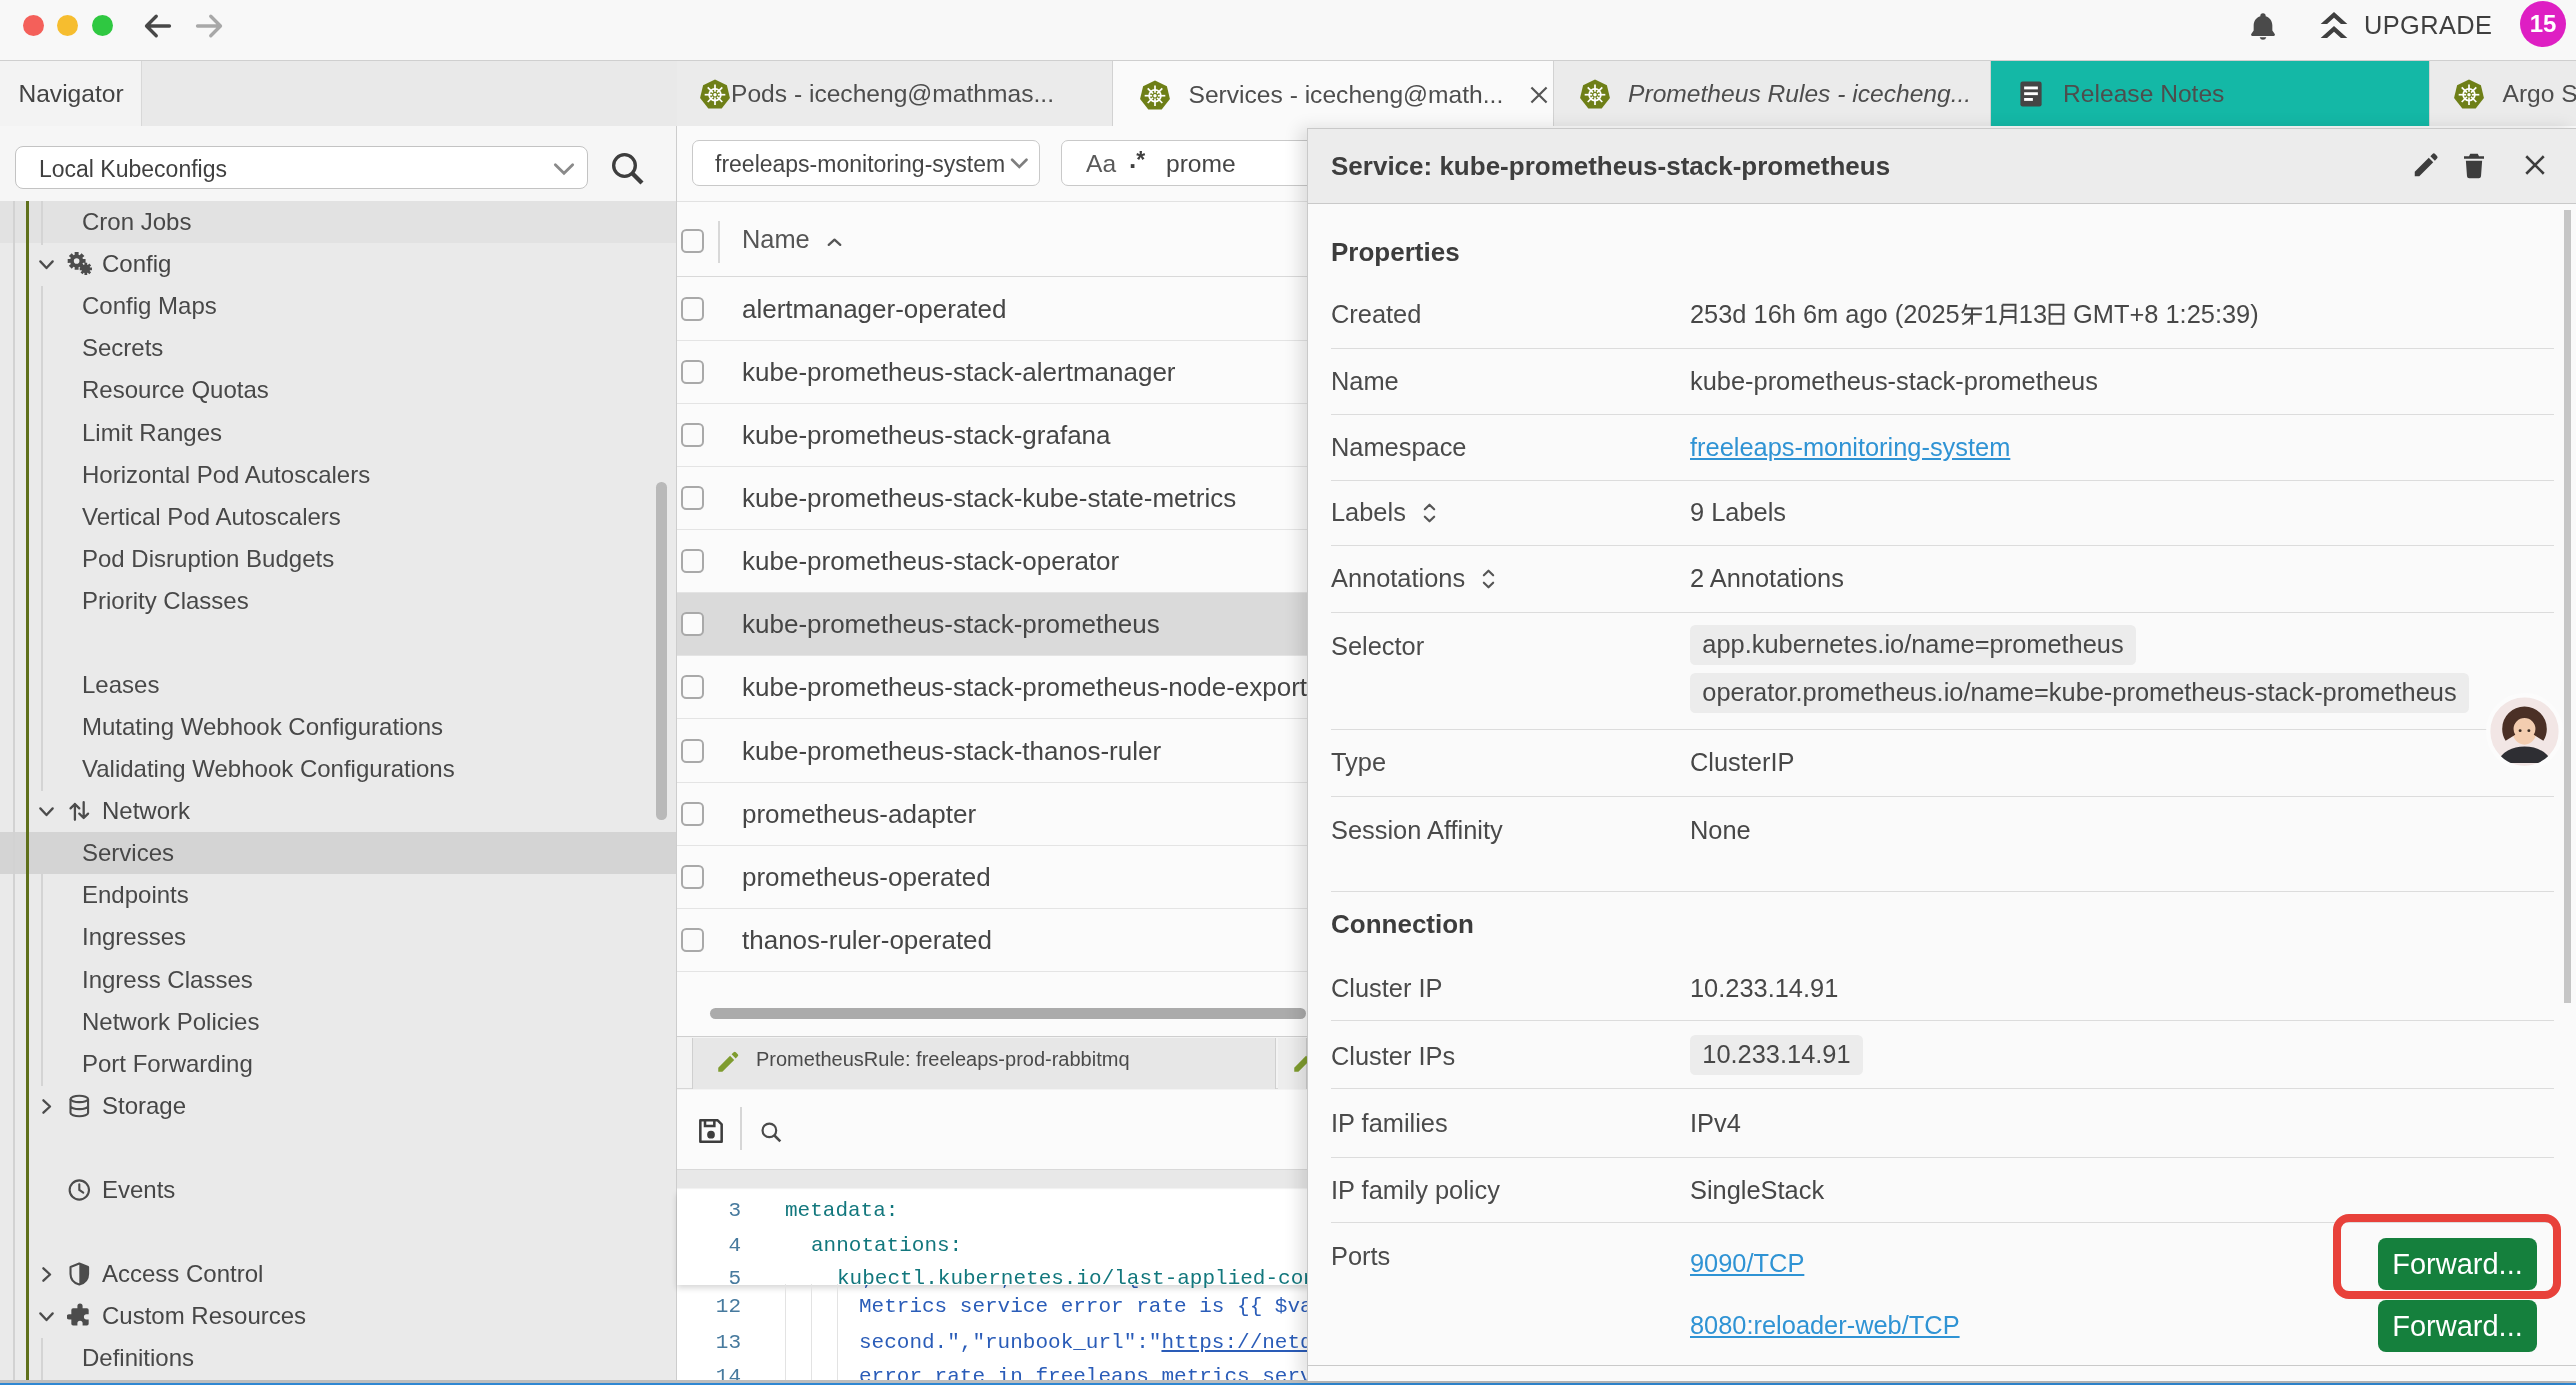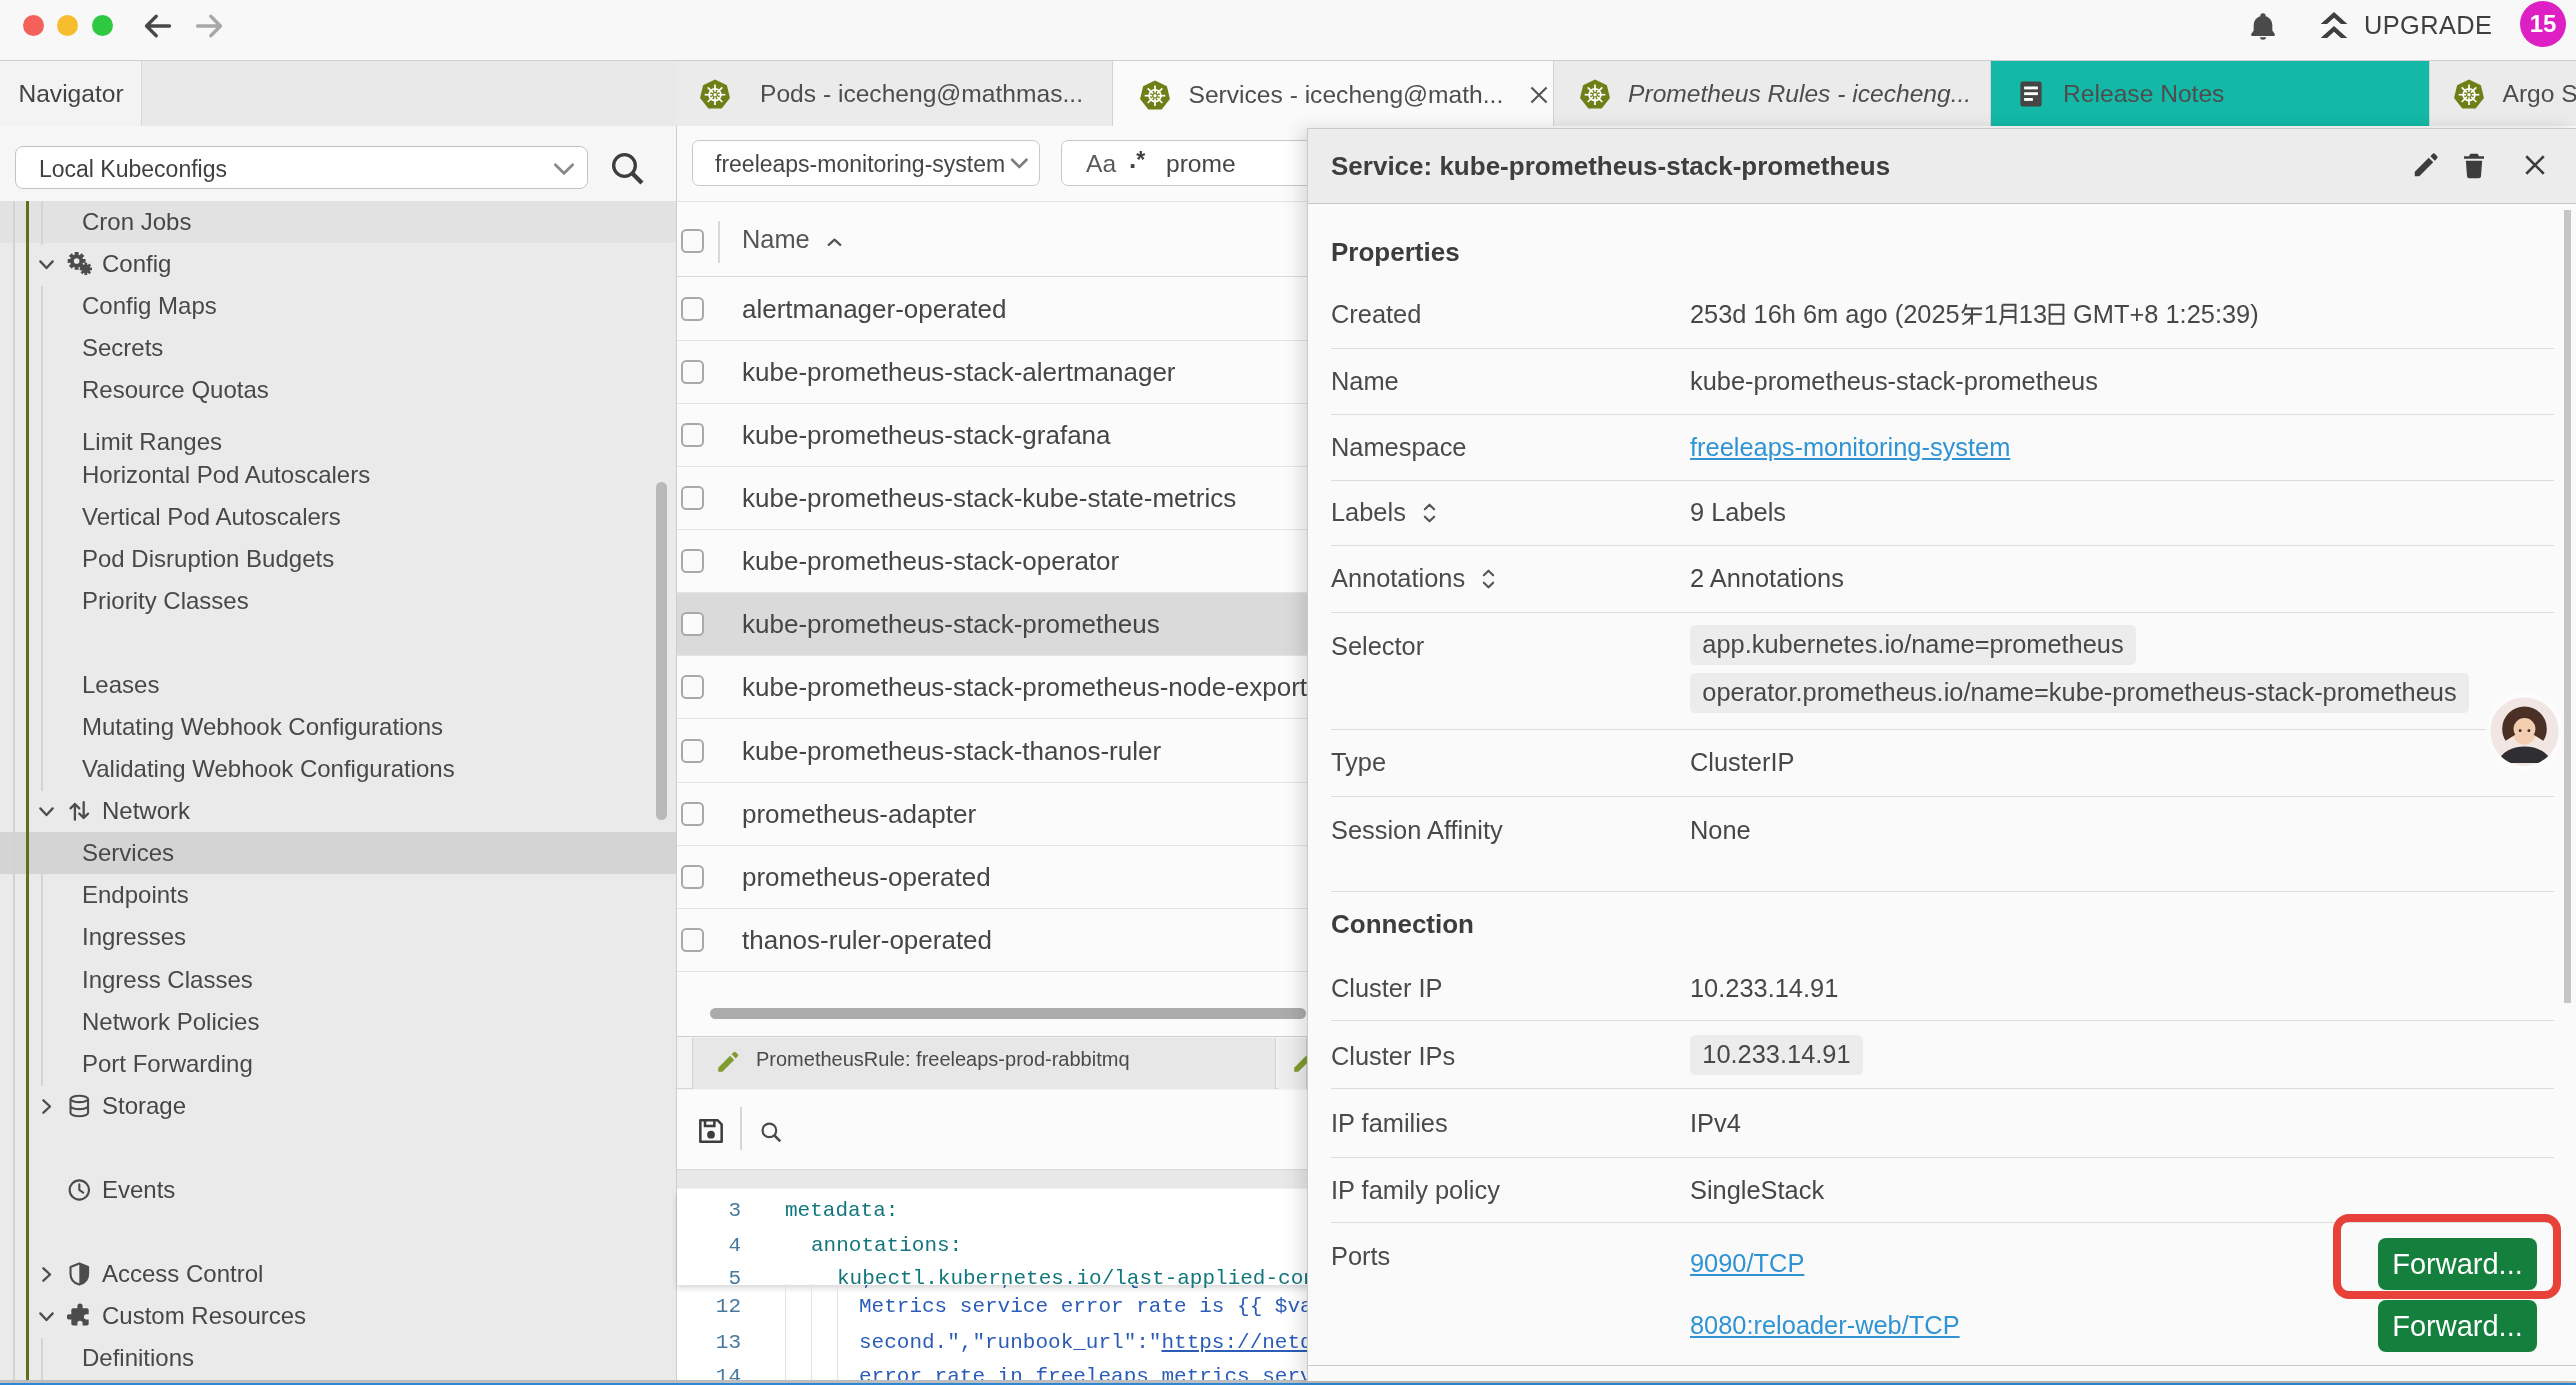--- a/index.html
+++ b/index.html
@@ -84,21 +84,21 @@
 </div>
 
 <div class="abs" id="strip">
   <div class="tab" style="left:0;width:142px;background:#f3f3f3;border-right:0.9px solid #d8d8d8">
       <span style="margin-left:18.4px;color:#434343">Navigator</span>
     </div>
   <div class="tab" style="left:677px;width:435px;background:#ebebeb">
     <svg style="margin-left:22px;flex:none" width="32" height="32" viewBox="0 0 36 36">
         <use href="#k8s"></use>
       </svg>
-      <span style="margin-left:29px">Pods - icecheng@mathmas...</span>
+      <span style="margin-left:0">Pods - icecheng@mathmas...</span>
   </div>
   <div class="tabsep" style="left:1112px"></div>
   <div class="tab" style="left:1113px;width:440px;background:#fafafa;height:67px">
     <svg style="margin-left:26px;flex:none" width="32" height="32" viewBox="0 0 36 36">
         <use href="#k8s"></use>
       </svg>
       <span style="margin-left:17.5px">Services - icecheng@math...</span>
     <svg style="margin-left:23px" width="26" height="26" viewBox="0 0 24 24" fill="none" stroke="#555" stroke-width="2">
         <path d="M5 5l14 14M19 5 5 19"></path>
       </svg>
@@ -158,21 +158,21 @@
       </div>
 <div class="trow" style="top:84px;">
         <span style="position:absolute;left:82px">Config Maps</span>
       </div>
 <div class="trow" style="top:126px;">
         <span style="position:absolute;left:82px">Secrets</span>
       </div>
 <div class="trow" style="top:168px;">
         <span style="position:absolute;left:82px">Resource Quotas</span>
       </div>
-<div class="trow" style="top:220px;">
+<div class="trow" style="top:211px;">
         <span style="position:absolute;left:82px">Limit Ranges</span>
       </div>
 <div class="trow" style="top:253px;">
         <span style="position:absolute;left:82px">Horizontal Pod Autoscalers</span>
       </div>
 <div class="trow" style="top:295px;">
         <span style="position:absolute;left:82px">Vertical Pod Autoscalers</span>
       </div>
 <div class="trow" style="top:337px;">
         <span style="position:absolute;left:82px">Pod Disruption Budgets</span>

